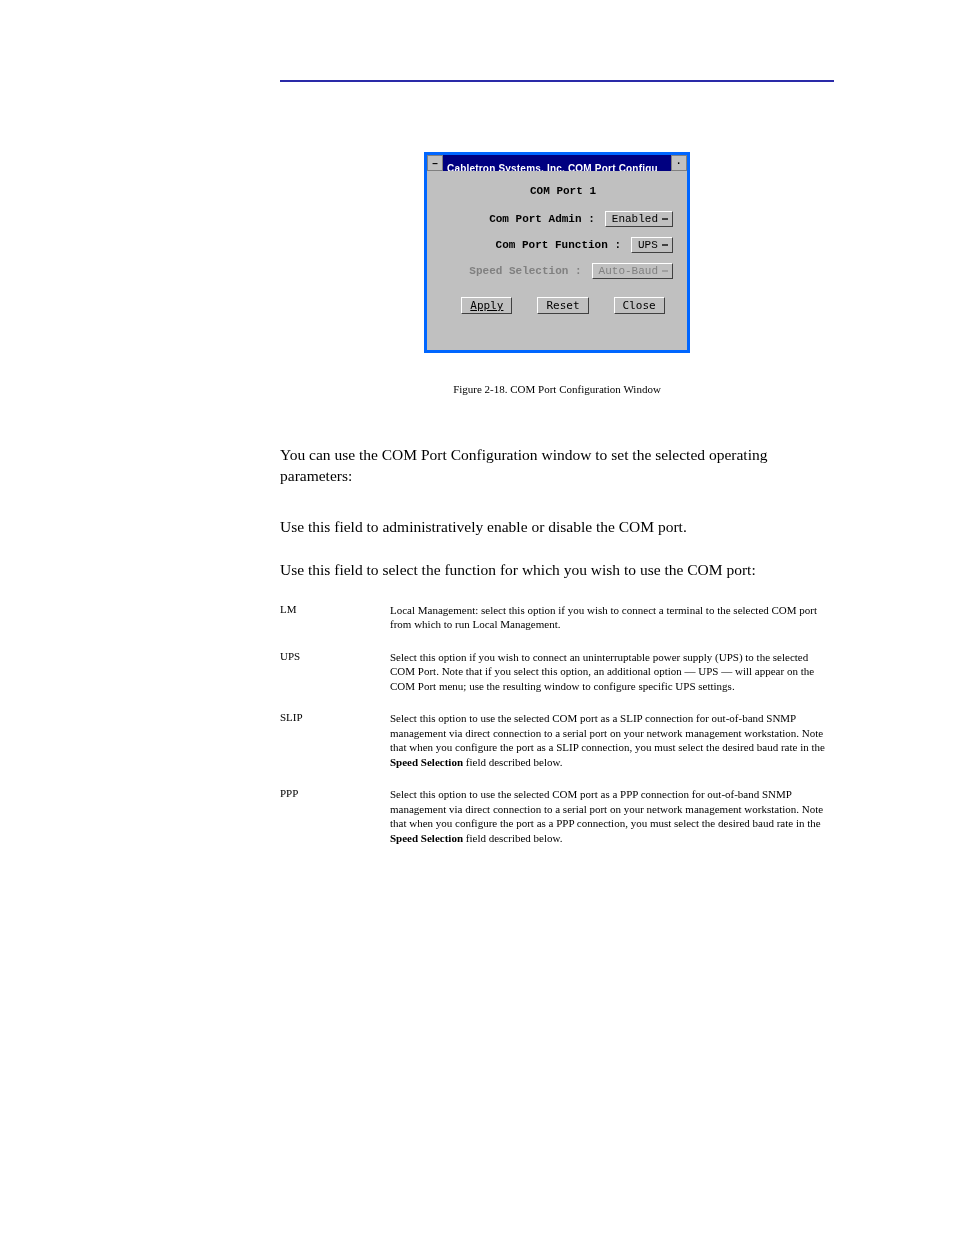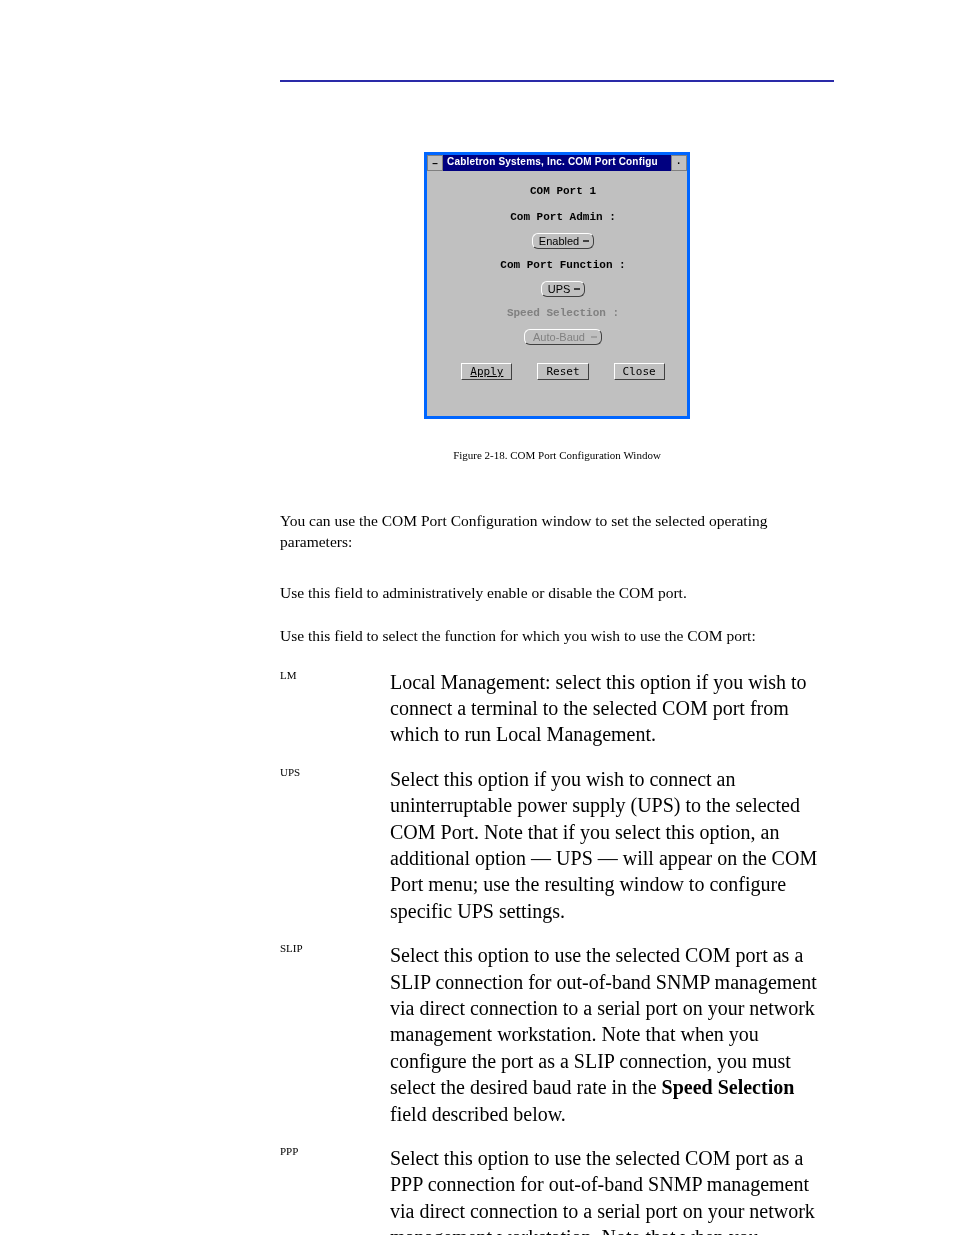--- a/index.html
+++ b/index.html
@@ -49,64 +49,62 @@
     color: #000;
     display: flex;
     align-items: center;
     justify-content: center;
     font-size: 10px;
     border: 1px solid #808080;
     box-sizing: border-box;
   }
   .tb-title {
     flex: 1;
-    padding: 1px 4px;
+    padding: 8px 4px;
     white-space: nowrap;
     overflow: hidden;
     font-weight: bold;
     letter-spacing: 0.2px;
   }
   .dialog-body {
     padding: 10px 14px 8px 26px;
   }
   .dlg-header {
     text-align: center;
     font-weight: bold;
     margin: 4px 0 14px 0;
   }
   .dlg-row {
     display: flex;
     align-items: center;
     justify-content: flex-end;
     margin: 10px 0;
     gap: 10px;
-    flex-direction: column;
   }
   .dlg-label {
     font-weight: bold;
     white-space: nowrap;
   }
   .dlg-row.disabled .dlg-label,
   .dlg-row.disabled .dlg-select {
     color: #808080;
   }
   .dlg-select {
     background: #c0c0c0;
     border-top: 1px solid #fff;
     border-left: 1px solid #fff;
     border-right: 1px solid #404040;
     border-bottom: 1px solid #404040;
     padding: 1px 14px 1px 6px;
-    font-family: Liberation Sans, sans-serif;
+    font-family: Liberation Mono, monospace;
     font-size: 11px;
     min-width: 62px;
     text-align: left;
     position: relative;
     box-sizing: border-box;
-    border-radius: 6px;
   }
   .dlg-select::after {
     content: "";
     position: absolute;
     right: 4px;
     top: 50%;
     width: 6px;
     height: 2px;
     background: #404040;
     transform: translateY(-50%);
@@ -151,21 +149,21 @@
     display: flex;
     margin: 0 0 18px 0;
   }
   dl.defs dt {
     width: 110px;
     flex: 0 0 110px;
     font-size: 11px;
   }
   dl.defs dd {
     margin: 0;
-    font-size: 20px;
+    font-size: 11px;
     line-height: 1.32;
   }
   .bold { font-weight: bold; }
 </style>
 </head>
 <body>
 
 <div class="page">
   <hr class="hrule">
 

